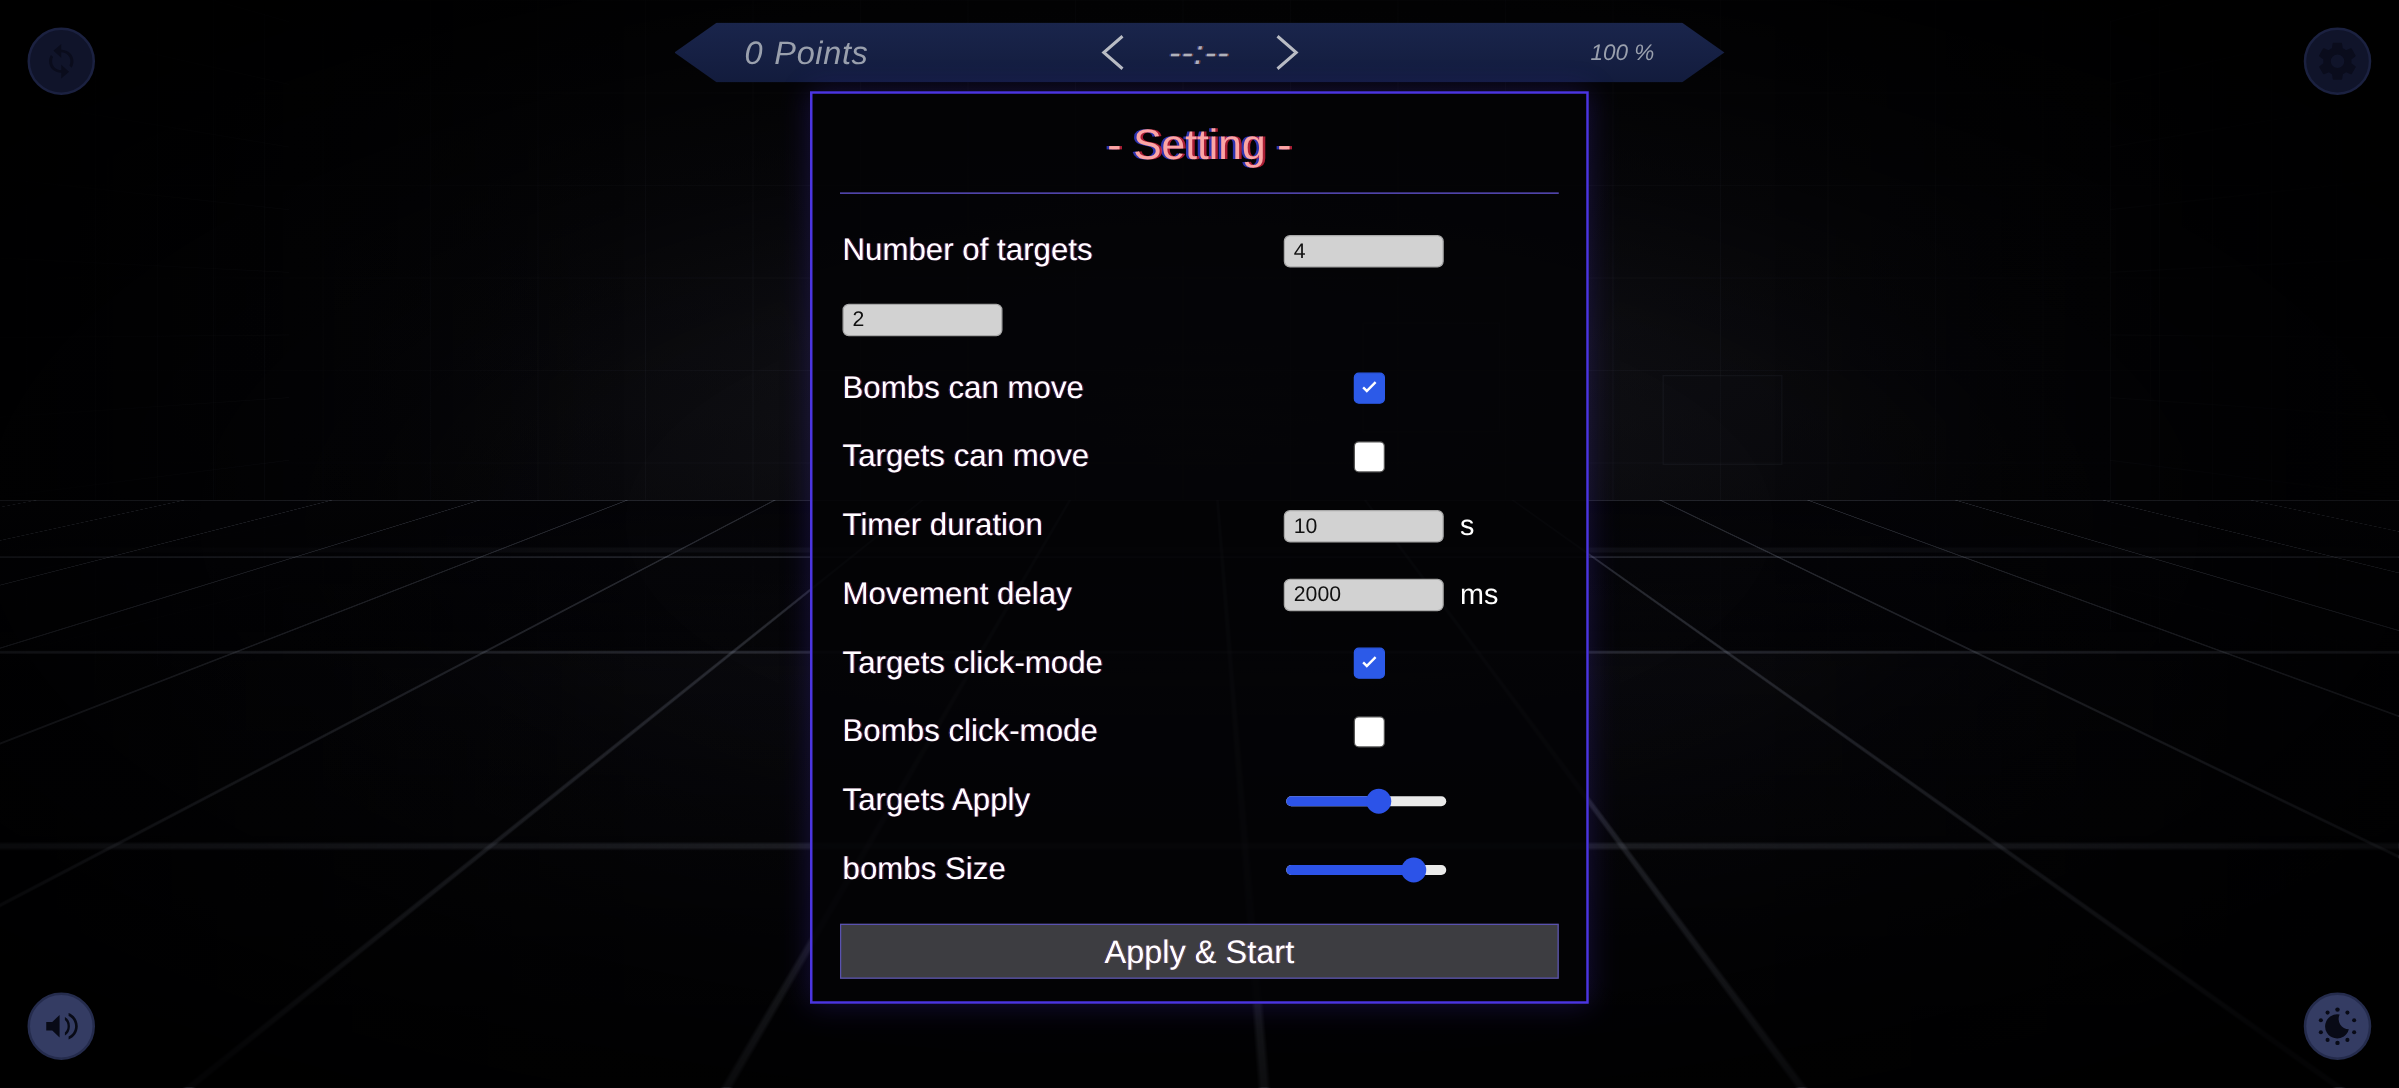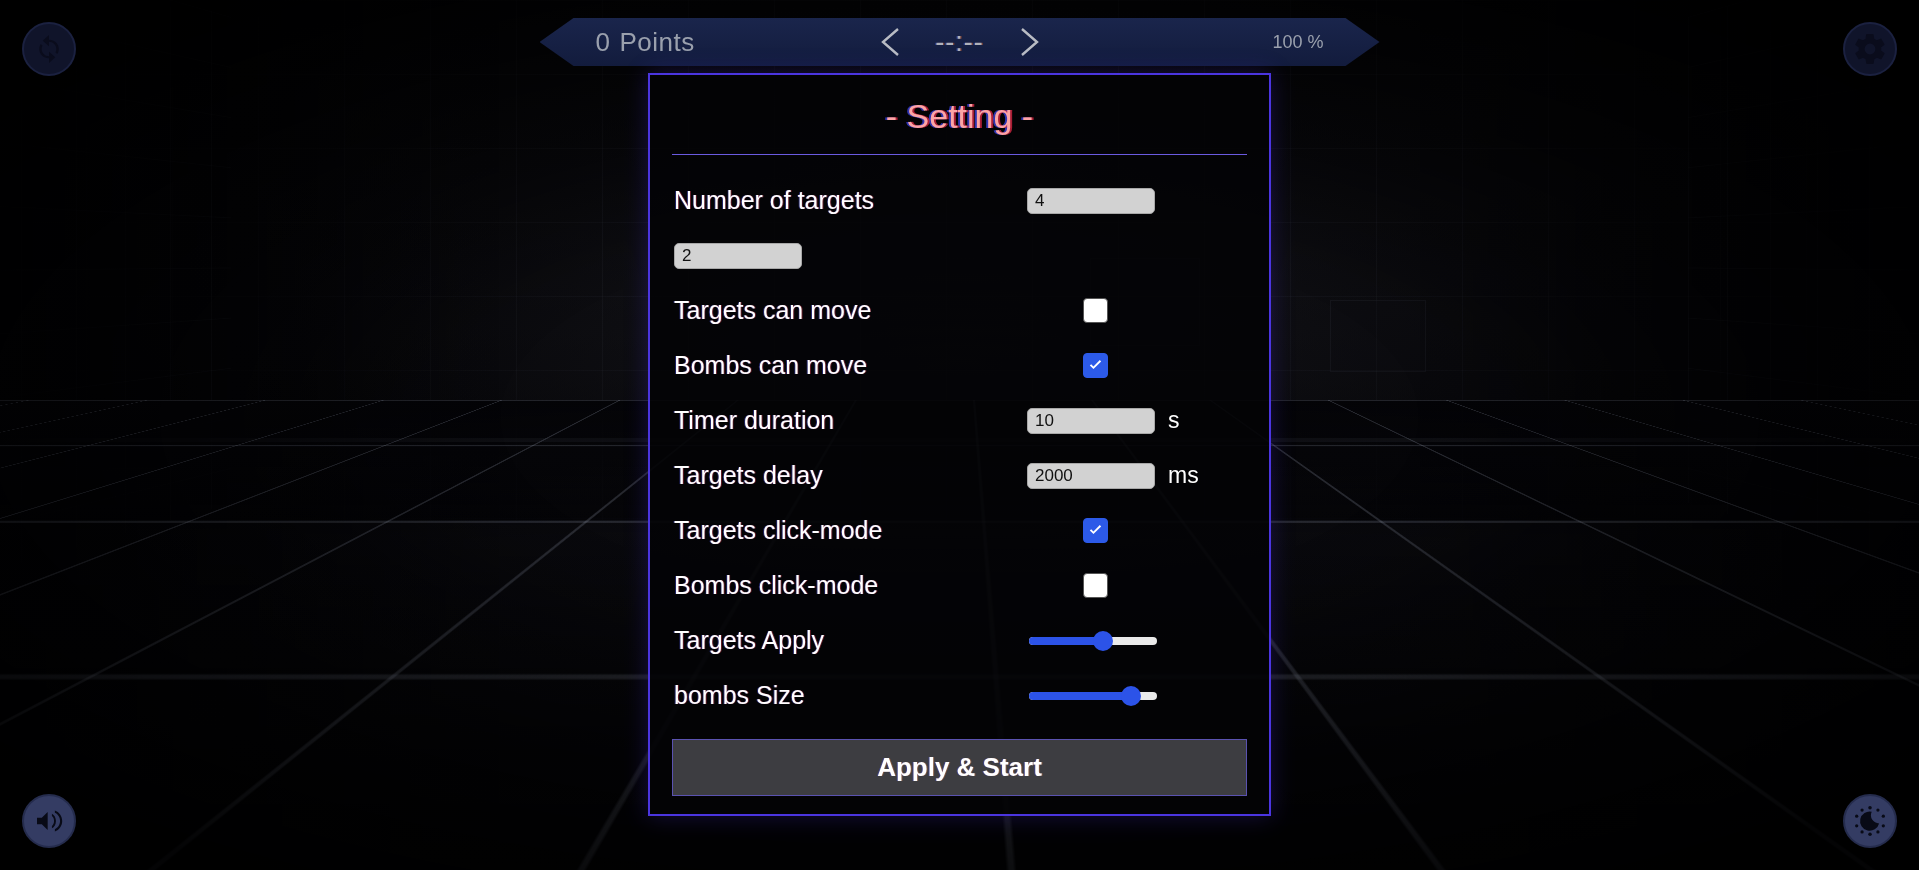--- a/index.html
+++ b/index.html
@@ -101,20 +101,21 @@
     transform: translateX(-50%);
     width: 840px;
     height: 48px;
     display: flex;
     align-items: center;
     justify-content: space-between;
     padding: 0 56px;
     background: linear-gradient(180deg, rgba(28,40,82,.92) 0%, rgba(20,30,66,.92) 100%);
     clip-path: polygon(34px 0, calc(100% - 34px) 0, 100% 50%, calc(100% - 34px) 100%, 34px 100%, 0 50%);
     z-index: 5;
+    font-style: italic;
   }
   .hud-points {
     color: #9aa0ad;
     font-size: 26px;
     letter-spacing: .5px;
     white-space: nowrap;
   }
   .hud-points .pts-num { margin-right: 9px; }
   .hud-timer-group {
     position: absolute;
@@ -261,29 +262,28 @@
     width: 20px; height: 20px;
     border-radius: 50%;
     background: #2c53e8;
     transform: translateX(-50%);
   }
 
   #apply-start {
     display: block;
     width: 100%;
     margin-top: 16px;
-    height: 57px;
+    height: 44px;
     background: #3d3d41;
     border: 1px solid #5a52b0;
     color: #ffffff;
     font-size: 26px;
     font-family: "Liberation Sans", sans-serif;
     cursor: pointer;
     text-shadow: 1px 0 rgba(215,120,60,.45), -1px 0 rgba(70,80,225,.45);
-    font-weight: bold;
   }
 </style>
 </head>
 <body>
 
 <div id="scene">
   <div class="back-wall"></div>
   <div class="box-shape" style="left:1090px; top:258px; width:110px; height:88px;"></div>
   <div class="box-shape" style="left:1330px; top:300px; width:96px; height:72px;"></div>
   <div class="back-wall-fade"></div>
@@ -358,44 +358,44 @@
         <div class="setting-control">
           <input type="text" class="num-input" value="4" style="">
         </div>
       </div>
       <div class="setting-row">
         <div class="setting-control">
           <input type="text" class="num-input" value="2" style="">
         </div>
       </div>
       <div class="setting-row">
-        <div class="setting-label">Targets can move</div>
-        <div class="setting-control">
-          <div class="cb off"></div>
-        </div>
-      </div>
-      <div class="setting-row">
         <div class="setting-label">Bombs can move</div>
         <div class="setting-control">
           <div class="cb on">
             <svg viewBox="0 0 24 24">
               <path d="M20 6.2 9.1 17.1 4 12l1.9-1.9 3.2 3.2 9-9z" fill="#fff"></path>
             </svg>
           </div>
         </div>
       </div>
       <div class="setting-row">
+        <div class="setting-label">Targets can move</div>
+        <div class="setting-control">
+          <div class="cb off"></div>
+        </div>
+      </div>
+      <div class="setting-row">
         <div class="setting-label">Timer duration</div>
         <div class="setting-control">
           <input type="text" class="num-input" value="10" style="">
           <span class="unit-label">s</span>
         </div>
       </div>
       <div class="setting-row">
-        <div class="setting-label">Targets delay</div>
+        <div class="setting-label">Movement delay</div>
         <div class="setting-control">
           <input type="text" class="num-input" value="2000" style="">
           <span class="unit-label">ms</span>
         </div>
       </div>
       <div class="setting-row">
         <div class="setting-label">Targets click-mode</div>
         <div class="setting-control">
           <div class="cb on">
             <svg viewBox="0 0 24 24">

